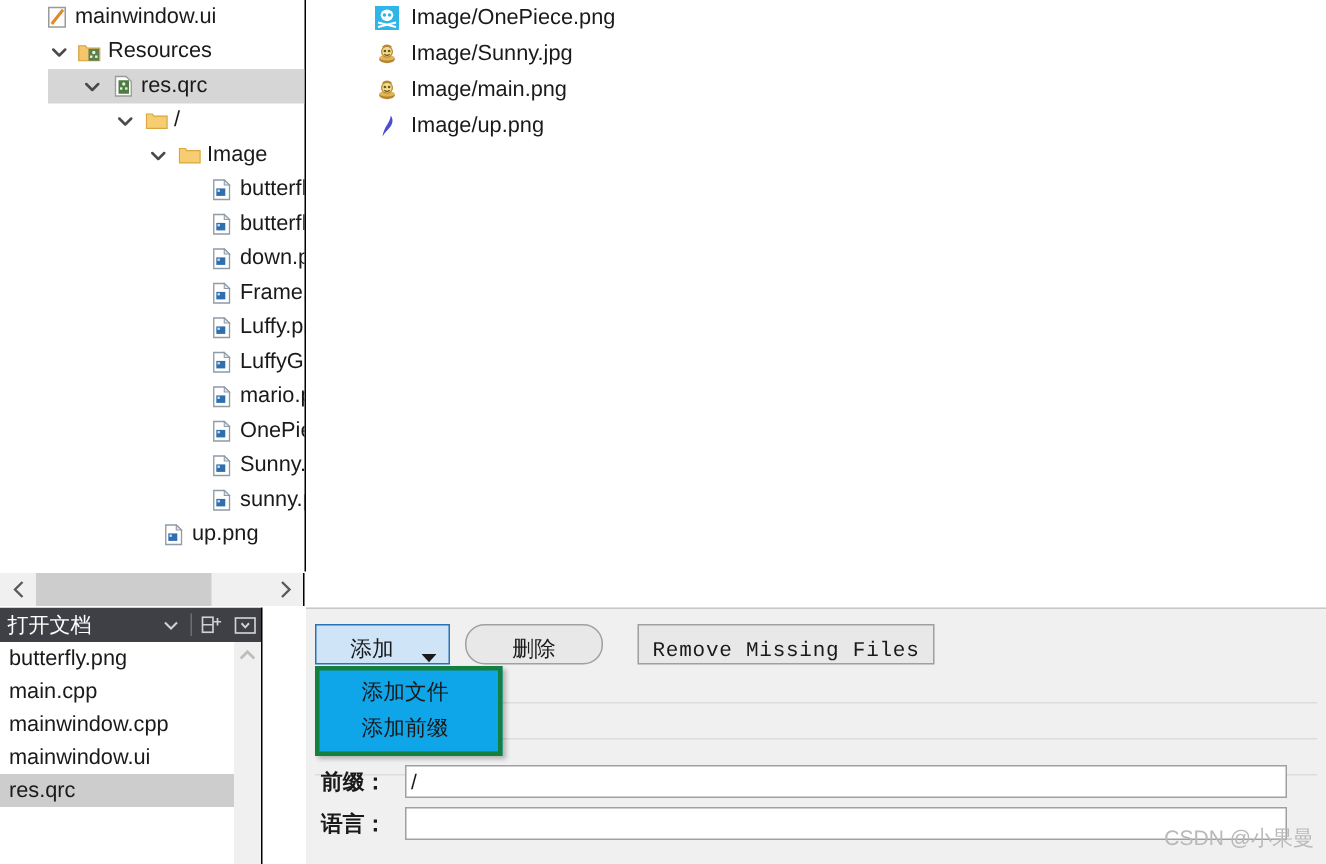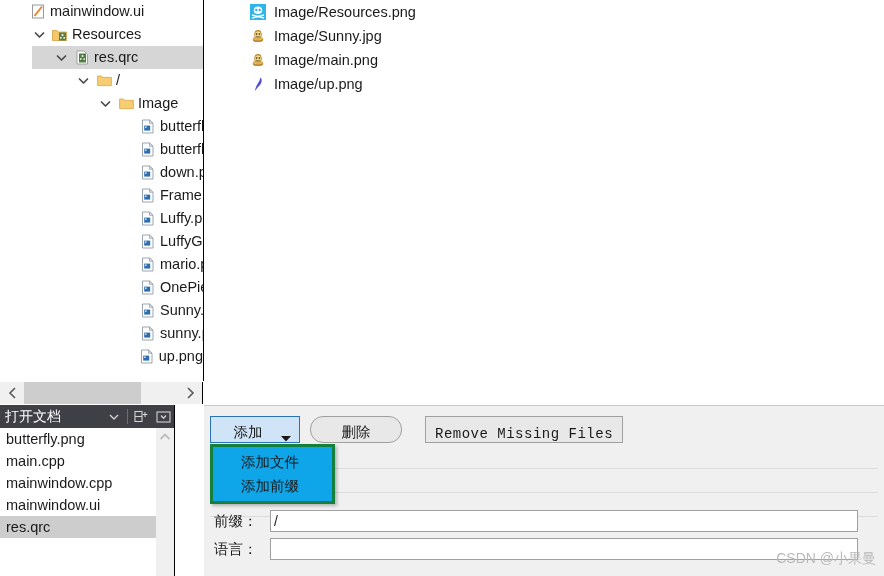--- a/index.html
+++ b/index.html
@@ -252,20 +252,21 @@
     position: absolute;
     left: 10px;
     display: flex;
     align-items: center;
     height: 24px;
   }
   .form-label {
     width: 56px;
     font-size: 14.5px;
     color: #1a1a1a;
+    font-weight: bold;
   }
   .form-input {
     height: 22px;
     box-sizing: border-box;
     background: #ffffff;
     border: 1px solid #a0a0a0;
     font-size: 14px;
     color: #1a1a1a;
     padding: 0 3px;
     line-height: 20px;
@@ -511,21 +512,21 @@
                 <path d="M1.5 1 H8.5 L12 4.3 V14 H1.5 Z" fill="#ffffff" stroke="#8f9ba8" stroke-width="0.9"></path>
                 <path d="M8.5 1 L8.5 4.3 L12 4.3 Z" fill="#dfe6ee" stroke="#8f9ba8" stroke-width="0.7"></path>
                 <rect x="3.2" y="6.6" width="6" height="5" fill="#2f6fb0"></rect>
                 <rect x="4" y="7.4" width="1.6" height="1.5" fill="#cfe3f5"></rect>
               </svg>
             </span>
             <span class="tlabel">sunny.png</span>
           </div>
         </div>
         <div class="tree-row">
-          <div class="tree-inner" style="padding-left: 84px; justify-content: flex-end;">
+          <div class="tree-inner" style="padding-left: 84px;">
             <span class="chev"></span>
             <span class="ticon">
               <svg width="14" height="15" viewBox="0 0 14 15">
                 <path d="M1.5 1 H8.5 L12 4.3 V14 H1.5 Z" fill="#ffffff" stroke="#8f9ba8" stroke-width="0.9"></path>
                 <path d="M8.5 1 L8.5 4.3 L12 4.3 Z" fill="#dfe6ee" stroke="#8f9ba8" stroke-width="0.7"></path>
                 <rect x="3.2" y="6.6" width="6" height="5" fill="#2f6fb0"></rect>
                 <rect x="4" y="7.4" width="1.6" height="1.5" fill="#cfe3f5"></rect>
               </svg>
             </span>
             <span class="tlabel">up.png</span>
@@ -599,21 +600,21 @@
             <svg width="16" height="16" viewBox="0 0 16 16">
               <rect x="0" y="0" width="16" height="16" fill="#2fb5e8"></rect>
               <ellipse cx="8" cy="6.2" rx="4.2" ry="3.8" fill="#ffffff"></ellipse>
               <circle cx="6.3" cy="6" r="1.2" fill="#2fb5e8"></circle>
               <circle cx="9.7" cy="6" r="1.2" fill="#2fb5e8"></circle>
               <rect x="6.8" y="8.6" width="2.4" height="1.4" fill="#ffffff"></rect>
               <line x1="2" y1="11" x2="14" y2="14" stroke="#ffffff" stroke-width="1.3"></line>
               <line x1="14" y1="11" x2="2" y2="14" stroke="#ffffff" stroke-width="1.3"></line>
             </svg>
           </span>
-          <span>Image/Resources.png</span>
+          <span>Image/OnePiece.png</span>
         </div>
         <div class="res-row">
           <span class="res-icon">
             <svg width="16" height="16" viewBox="0 0 16 16">
               <ellipse cx="8" cy="11.5" rx="5.2" ry="2.6" fill="#b7862f"></ellipse>
               <ellipse cx="8" cy="10.6" rx="5.2" ry="1.8" fill="#e0b457"></ellipse>
               <circle cx="8" cy="6.5" r="3.6" fill="#f3dd8f" stroke="#b7862f" stroke-width="0.8"></circle>
               <circle cx="6.6" cy="6" r="0.9" fill="#6b5520"></circle>
               <circle cx="9.4" cy="6" r="0.9" fill="#6b5520"></circle>
               <path d="M6.2 8.2 Q8 9.6 9.8 8.2" fill="none" stroke="#6b5520" stroke-width="0.9"></path>

